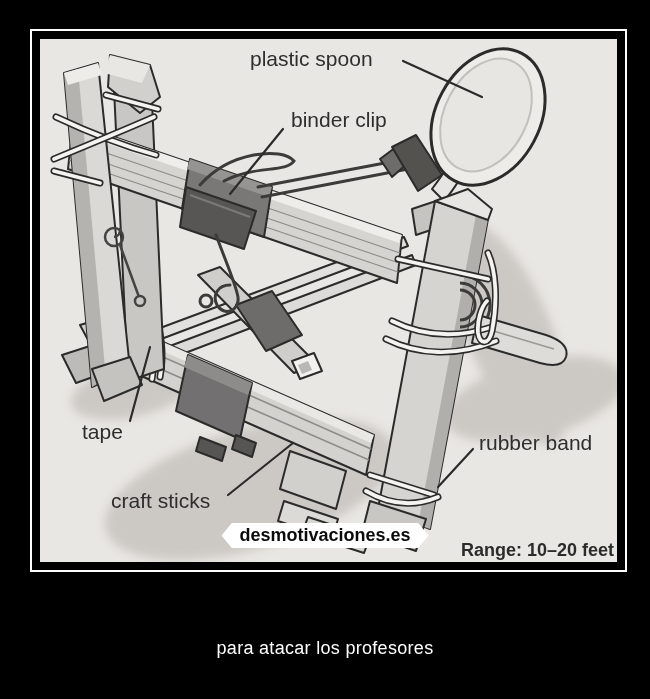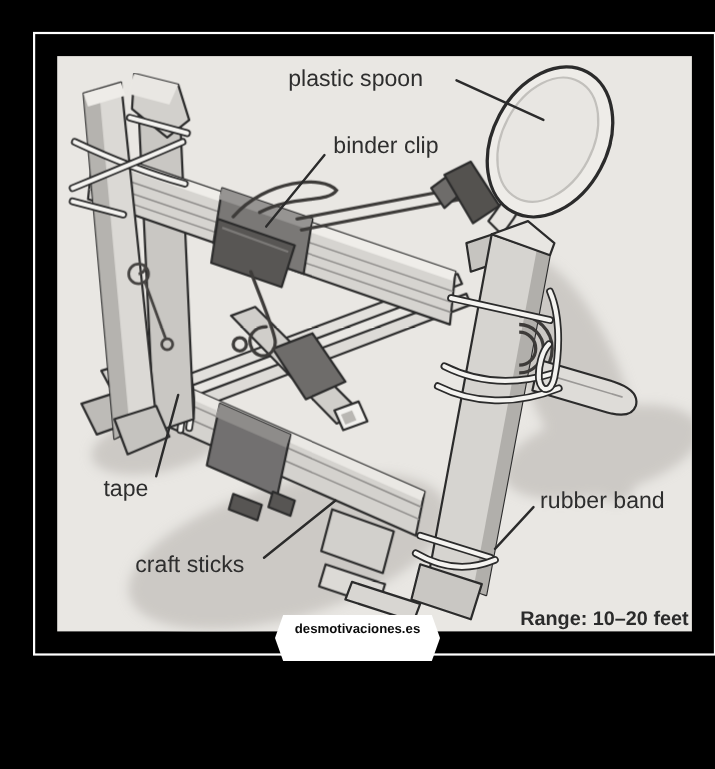--- a/index.html
+++ b/index.html
@@ -1,36 +1,36 @@
 <!DOCTYPE html>
 <html><head>
 <meta charset="utf-8">
 <style>
   html,body{margin:0;padding:0;}
   body{width:650px;height:699px;background:#000;position:relative;overflow:hidden;
        font-family:"Liberation Sans",sans-serif;}
   .stage{position:absolute;inset:0;}
   
   .frame{position:absolute;left:30px;top:29px;width:577px;height:523px;
-         border:2px solid #fff;padding:20px;background:#000;text-decoration:underline;}
+         border:2px solid #fff;padding:8px;background:#000;text-decoration:underline;}
   .art{width:577px;height:523px;background:#e9e7e3;position:relative;overflow:hidden;}
   .art svg{position:absolute;inset:0;display:block;}
   svg text{font-family:"Liberation Sans",sans-serif;fill:#2e2e2e;}
   .lbl{font-size:21px;}
   .range{font-size:18px;font-weight:bold;fill:#2b2b2b;}
   
   .ol{stroke:#2b2b2b;stroke-width:2;stroke-linejoin:round;}
   .wire{stroke:#3d3b39;stroke-width:3;fill:none;stroke-linecap:round;}
   .bo{stroke:#2b2b2b;stroke-width:7;fill:none;stroke-linecap:round;}
   .bw{stroke:#f4f3f0;stroke-width:3.8;fill:none;stroke-linecap:round;}
   .leader{stroke:#2b2b2b;stroke-width:2.2;stroke-linecap:round;}
   
-  .watermark{position:absolute;top:559px;left:50%;transform:translateX(-50%);
-    background:#fff;color:#0b0b0b;font-weight:bold;font-size:12px;line-height:25px;
-    height:42px;padding:0 18px;white-space:nowrap;z-index:5;
+  .watermark{position:absolute;top:523px;left:50%;transform:translateX(-50%);
+    background:#fff;color:#0b0b0b;font-weight:bold;font-size:18px;line-height:25px;
+    height:25px;padding:0 18px;white-space:nowrap;z-index:5;
     clip-path:polygon(0 50%,5% 0,95% 0,100% 50%,95% 100%,5% 100%);}
   .title{position:absolute;top:581px;left:0;width:650px;text-align:center;
     font-family:"Liberation Serif",serif;font-size:42px;color:#fff;}
   .subtitle{position:absolute;top:638px;left:0;width:650px;text-align:center;
     font-size:18px;color:#fff;letter-spacing:.3px;}
 </style>
 </head>
 <body>
 
 <div class="stage">
@@ -187,13 +187,14 @@
         <text class="lbl" x="71" y="469">craft sticks</text>
         <text class="lbl" x="439" y="411">rubber band</text>
         <text class="range" x="574" y="517" text-anchor="end">Range: 10–20 feet</text>
       </svg>
     </div>
   </div>
 
   <div class="watermark">desmotivaciones.es</div>
 
 
+  <div class="subtitle">para atacar los profesores</div>
 </div>
 
 </body></html>

